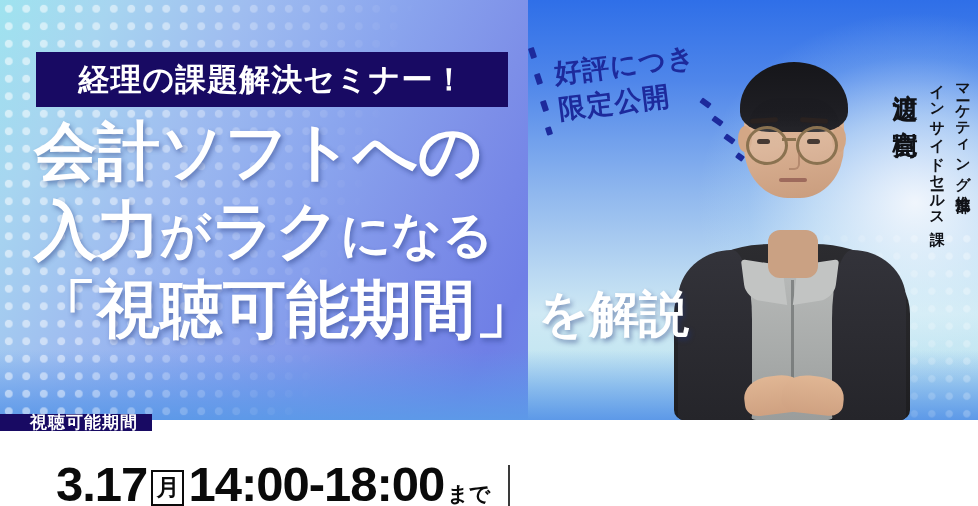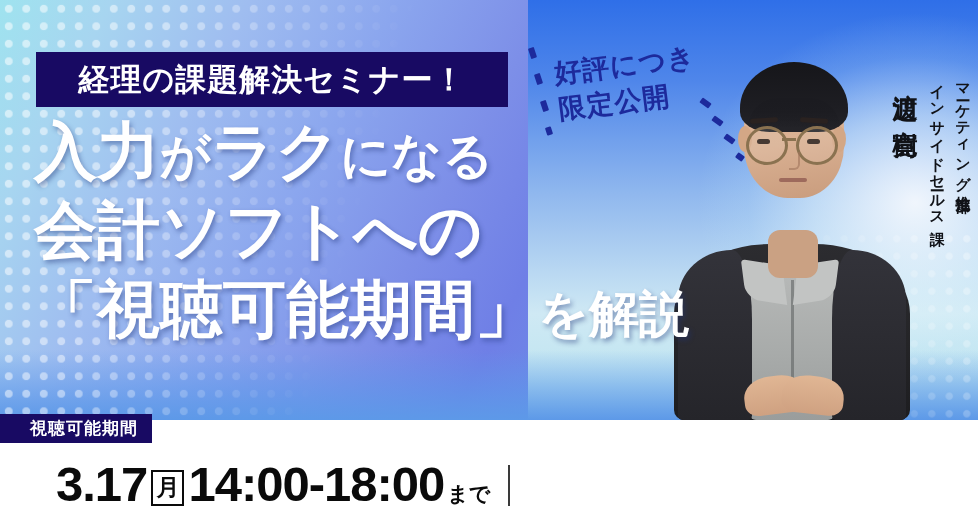--- a/index.html
+++ b/index.html
@@ -357,21 +357,21 @@
     left: 0;
     right: 0;
     bottom: 0;
     height: 86px;
     background: #ffffff;
   }
   .period-badge {
     position: absolute;
     left: 0;
     top: -6px;
-    height: 29px;
+    height: 17px;
     padding: 0 14px 0 30px;
     background: #180a63;
     display: flex;
     align-items: center;
   }
   .period-badge-text {
     color: #ffffff;
     font-size: 17px;
     font-weight: bold;
     letter-spacing: 1px;
@@ -477,24 +477,24 @@
   <div class="dash dash-right" style="top:118px; left:712px; transform:rotate(36deg);"></div>
   <div class="dash dash-right" style="top:136px; left:724px; transform:rotate(36deg);"></div>
   <div class="dash dash-right" style="top:154px; left:736px; transform:rotate(36deg); width:8px;"></div>
 
   <div class="limited">
     <div class="limited-line">好評につき</div>
     <div class="limited-line">限定公開</div>
   </div>
 
   <div class="headline">
+    <div class="hl-line hl1">会計ソフトへの</div>
     <div class="hl-line hl2">
       <span>入力</span><span class="hl-sm">が</span><span>ラク</span><span class="hl-sm">になる</span>
     </div>
-    <div class="hl-line hl1">会計ソフトへの</div>
     <div class="hl-line hl3">
       <span>「視聴可能期間」</span><span class="hl-sm">を解説</span>
     </div>
   </div>
 
   <div class="vinfo">
     <div class="vinfo-col vinfo-name">渡辺 寛樹</div>
     <div class="vinfo-col vinfo-dept">インサイドセールス課</div>
     <div class="vinfo-col vinfo-dept">マーケティング推進部</div>
   </div>

